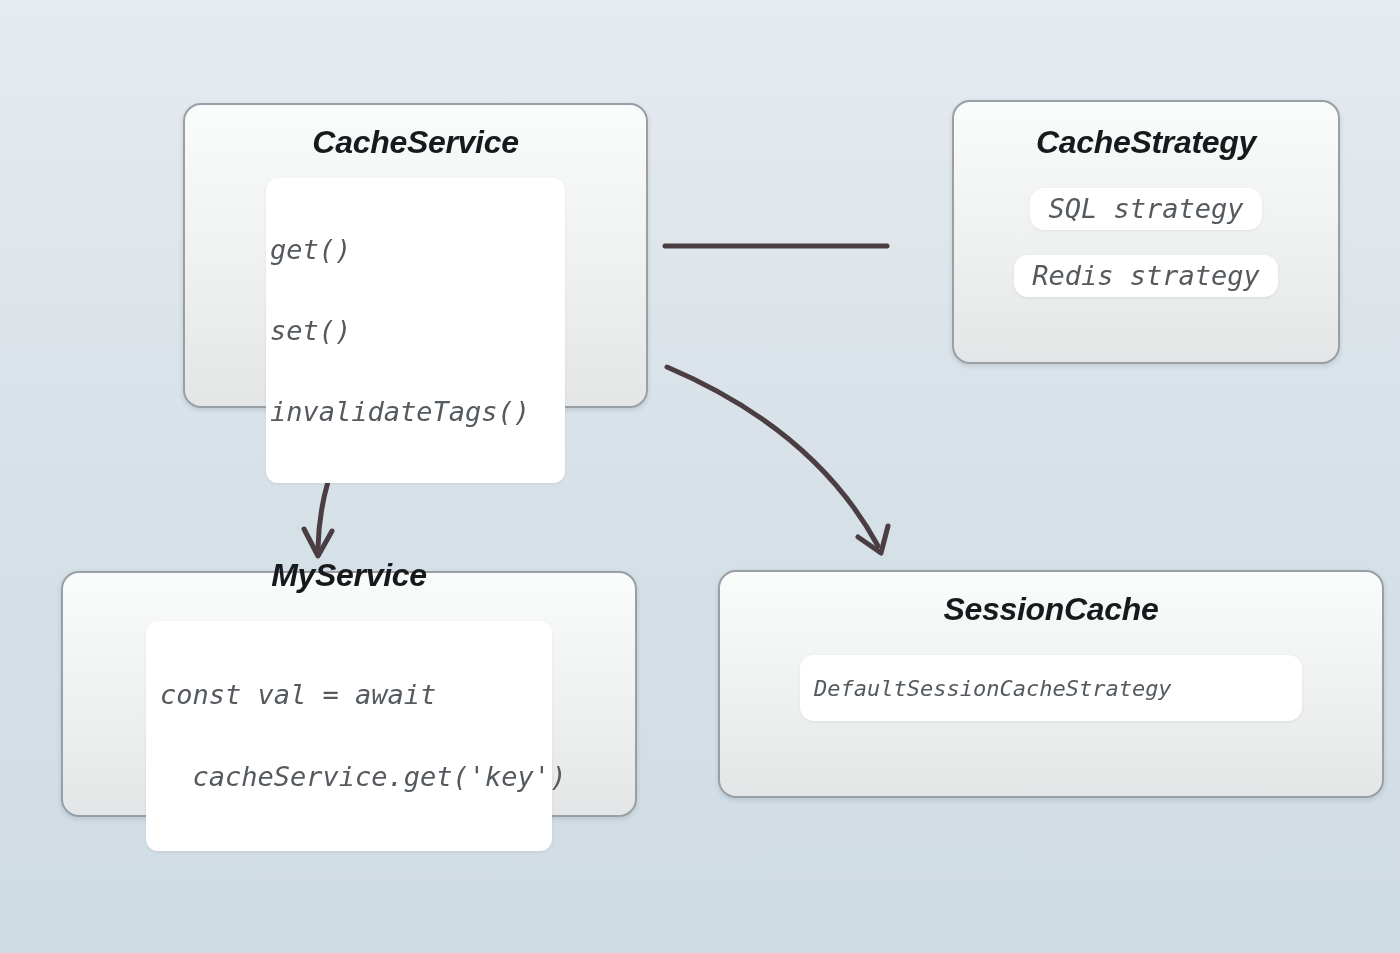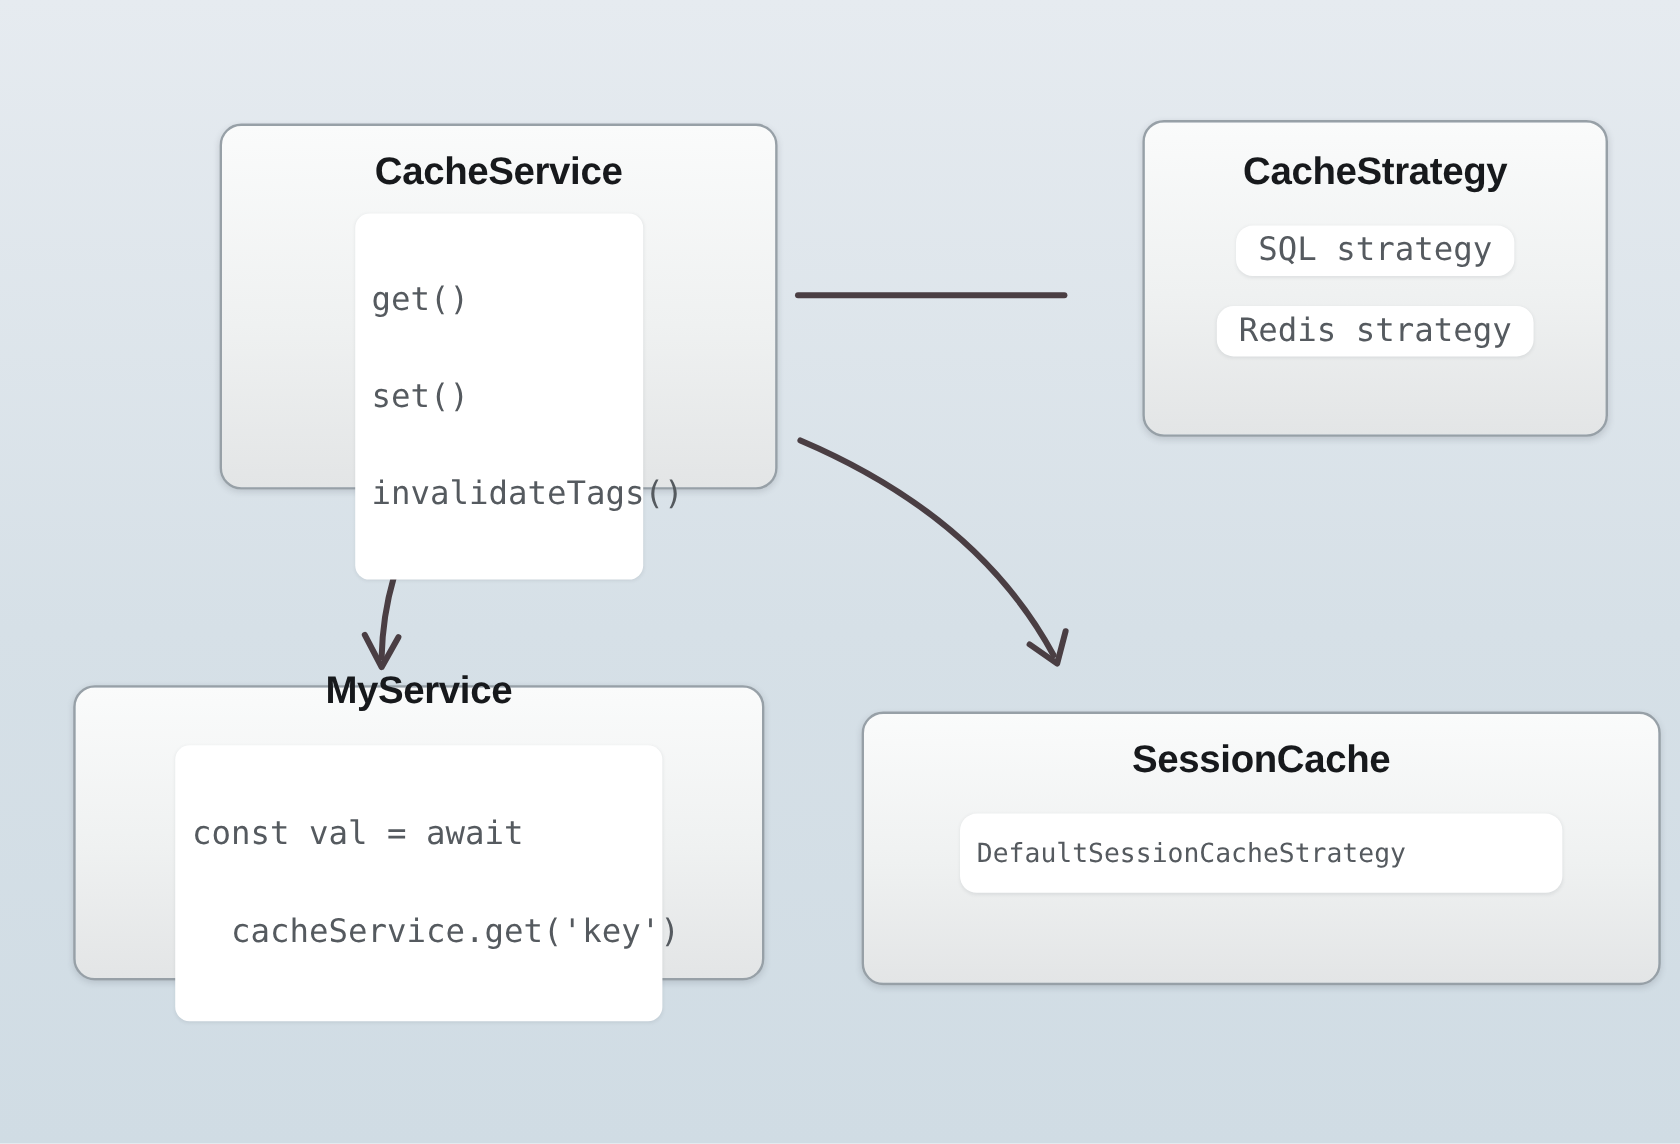--- a/index.html
+++ b/index.html
@@ -22,21 +22,21 @@
     stroke-linecap: round;
     stroke-linejoin: round;
   }
   .node {
     position: absolute;
     box-sizing: border-box;
     border: 2px solid var(--node-border, #97a0a7);
     border-radius: 18px;
     background: linear-gradient(180deg, var(--node-bg-top, #fafbfb) 0%, #eff1f1 55%, var(--node-bg-bottom, #e3e5e6) 100%);
     box-shadow: 0 2px 5px rgba(70, 80, 90, 0.18);
-    display: flex; flex-direction: column; align-items: center;
+    display: flex; flex-direction: column; align-items: center; font-style: italic;
   }
   .node-title {
     font-weight: 700; font-size: 32px; line-height: 35px;
     letter-spacing: -0.3px;
     color: var(--title-color, #17191c);
   }
   .code, .pill {
     font-family: "DejaVu Sans Mono", "Liberation Mono", monospace;
     color: var(--code-color, #555a5f);
     background: var(--panel-bg, #ffffff);
@@ -44,42 +44,42 @@
   }
   .code-block {
     border-radius: 12px;
     box-shadow: 0 1px 3px rgba(70, 80, 90, 0.10);
   }
   .code-line { font-size: 27px; line-height: 43px; white-space: pre; }
 
   #node-cache-service { left: 183px; top: 103px; width: 465px; height: 305px; }
   #node-cache-service .node-title { margin-top: 20px; }
   #node-cache-service .code-block {
-    margin-top: 18px; width: 240px; box-sizing: border-box;
-    padding: 12px 14px;
+    margin-top: 18px; width: 299px; box-sizing: border-box;
+    padding: 12px 4px;
   }
 
   #node-cache-strategy { left: 952px; top: 100px; width: 388px; height: 264px; }
   #node-cache-strategy .node-title { margin-top: 23px; }
   .pill-stack { margin-top: 28px; display: flex; flex-direction: column; align-items: center; gap: 25px; }
   .pill-stack .pill {
     font-size: 27px; line-height: 38px;
     padding: 2px 18px; border-radius: 14px;
     box-shadow: 0 1px 3px rgba(70, 80, 90, 0.10);
   }
 
   #node-my-service { left: 61px; top: 571px; width: 576px; height: 246px; justify-content: center; }
   #node-my-service .node-title { margin-top: 20px; }
   #node-my-service .code-block {
     margin-top: 28px; width: 406px; box-sizing: border-box;
     padding: 14px 0 14px 14px;
   }
   #node-my-service .code-line { line-height: 44px; }
 
-  #node-session-cache { left: 718px; top: 570px; width: 666px; height: 228px; margin-top: 23px; }
+  #node-session-cache { left: 718px; top: 570px; width: 666px; height: 228px; }
   #node-session-cache .node-title { margin-top: 20px; }
   #node-session-cache .pill {
     margin-top: 28px; width: 502px; height: 66px; box-sizing: border-box;
     border-radius: 14px; display: flex; align-items: center;
     padding-left: 14px; font-size: 22px;
     box-shadow: 0 1px 3px rgba(70, 80, 90, 0.10);
   }
 </style>
 </head>
 <body>

